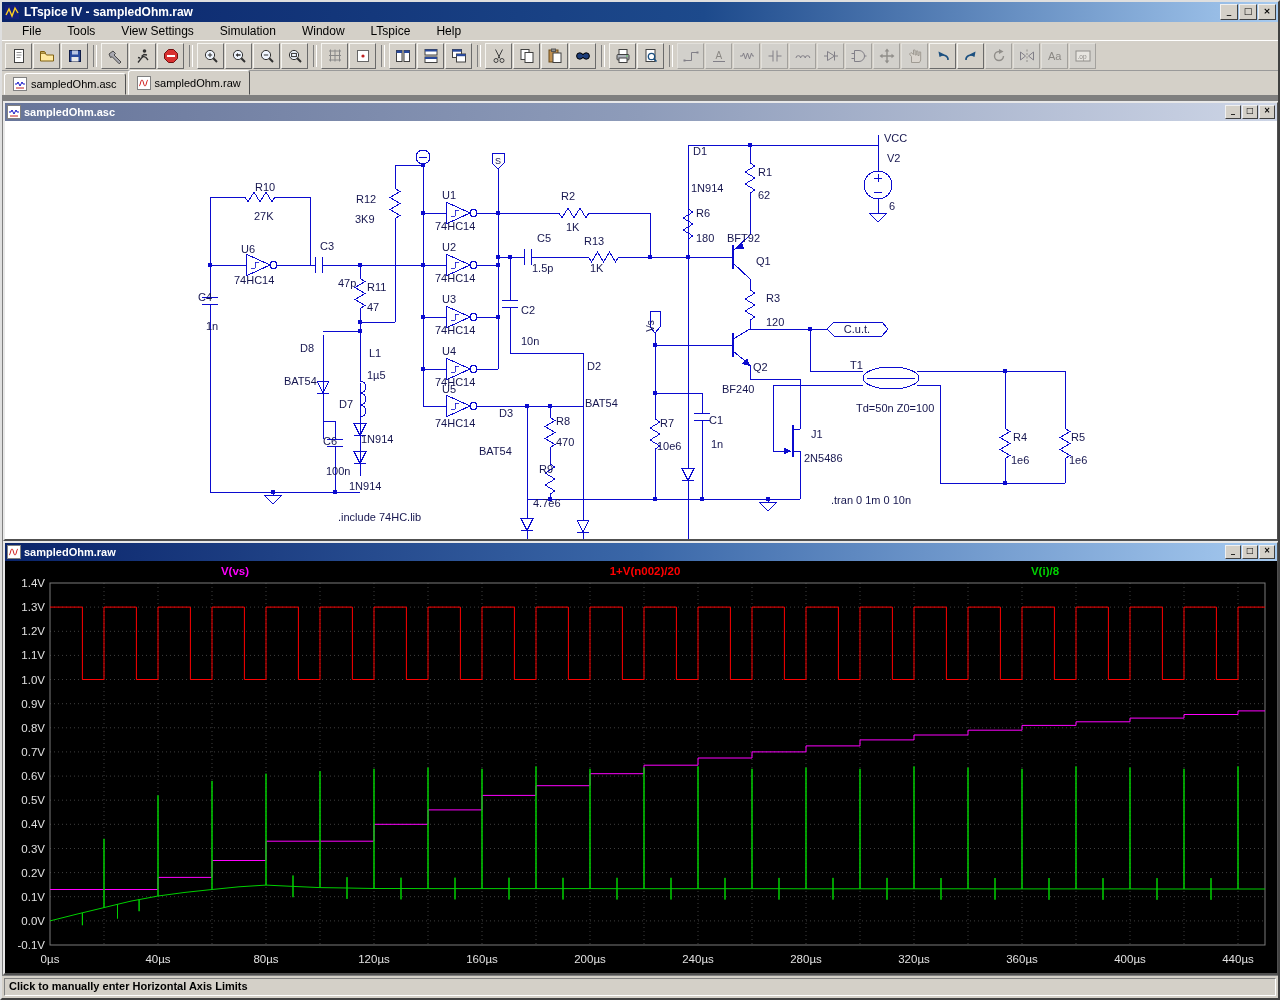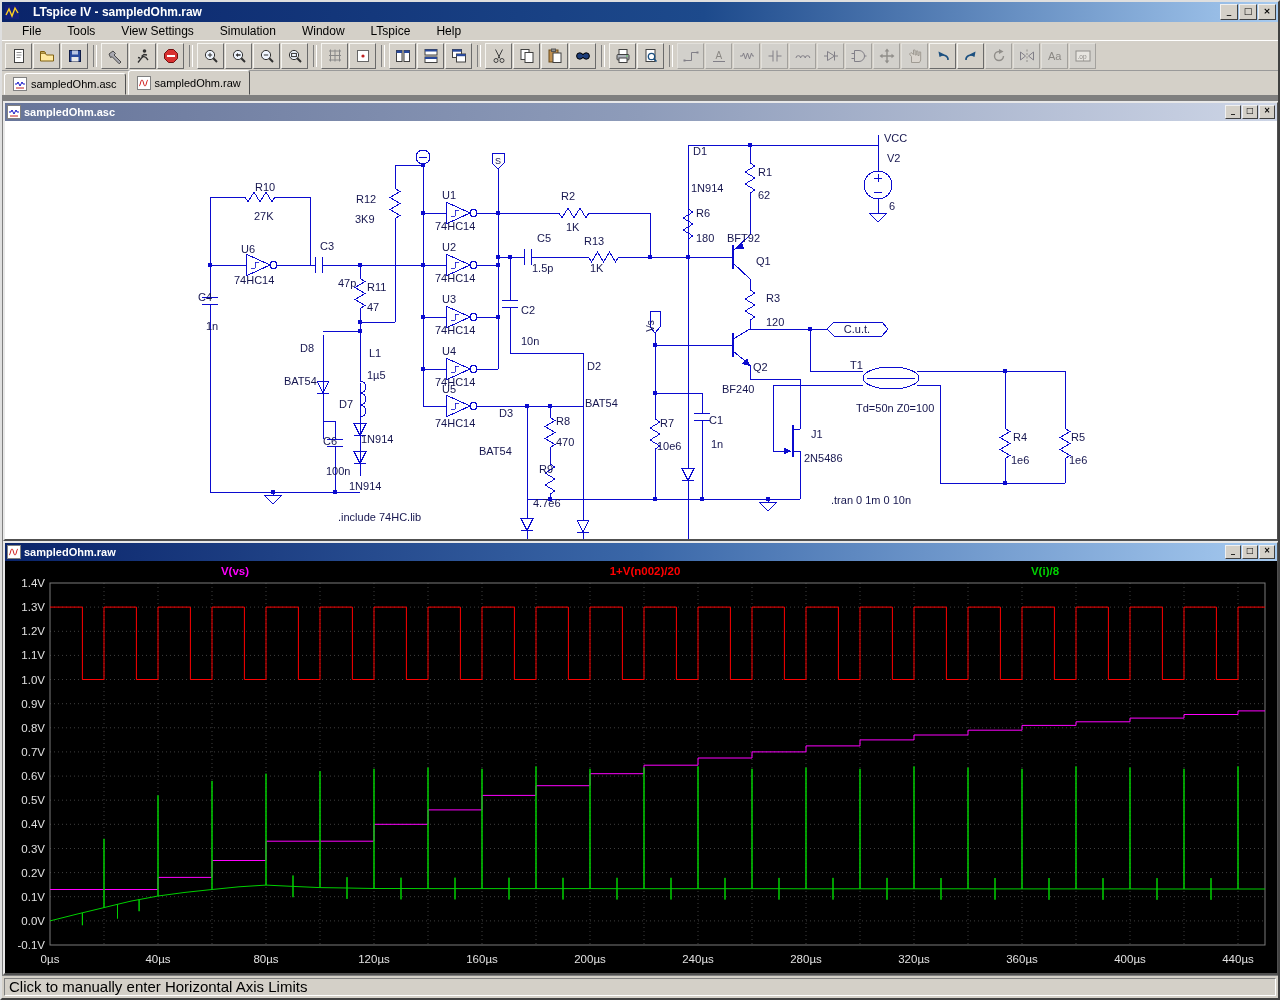--- a/index.html
+++ b/index.html
@@ -1,21 +1,21 @@
 <!DOCTYPE html>
 <html><head>
 <meta charset="utf-8">
 <style>
   html,body{margin:0;padding:0;background:#3a6ea5;}
   .app{position:relative;width:1280px;height:1000px;border:2px solid;border-color:#dfdfdf #404040 #404040 #dfdfdf;
        background:#d4d0c8;box-sizing:border-box;font-family:"Liberation Sans",sans-serif;overflow:hidden;
        -webkit-user-select:none;user-select:none;}
   .titlebar{position:absolute;top:0;left:0;width:100%;height:20px;
        background:linear-gradient(90deg,#0a246a 0%,#1d4a8c 55%,#a6caf0 100%);
-       display:flex;align-items:center;padding:1px 2px;box-sizing:border-box;gap:9px;}
+       display:flex;align-items:center;padding:1px 2px;box-sizing:border-box;}
   .appicon{width:14px;height:14px;margin:0 3px 0 1px;flex:none;}
   .title-text{color:#fff;font-weight:bold;font-size:12px;margin-left:2px;flex:1;white-space:nowrap;}
   .winbtns{display:flex;margin-left:auto;flex:none;}
   .winbtn{width:16px;height:14px;background:#d4d0c8;border:1px solid;border-color:#f0f0f0 #404040 #404040 #f0f0f0;
        font-size:9px;line-height:12px;text-align:center;font-weight:bold;color:#000;margin-left:1px;
        font-family:"DejaVu Sans",sans-serif;}
   .winbtn.small{width:14px;height:12px;font-size:8px;line-height:10px;}
   .menubar{position:absolute;top:20px;left:0;width:100%;height:18px;background:#d4d0c8;display:flex;
        align-items:center;font-size:12px;padding-left:1px;box-sizing:border-box;}
   .menu-item{padding:2px 7px;color:#000;margin-left:12px;}
@@ -38,22 +38,22 @@
   .schem-child{top:6px;}
   .wave-child{top:446px;}
   .childbar{height:18px;display:flex;align-items:center;gap:3px;padding:0 2px;font-size:11px;font-weight:bold;color:#fff;}
   .childbar.active{background:linear-gradient(90deg,#0a246a 0%,#3a67a8 50%,#a6caf0 100%);}
   .childbar.inactive{background:linear-gradient(90deg,#67759a 0%,#8e9cba 50%,#cdd5e6 100%);}
   .child-title{flex:1;white-space:nowrap;}
   .childicon{width:14px;height:14px;flex:none;}
   .schembody{height:418px;background:#ffffff;overflow:hidden;}
   .wavebody{height:412px;background:#000000;overflow:hidden;}
   .statusbar{position:absolute;top:974px;left:0;width:100%;height:22px;background:#d4d0c8;padding:2px;box-sizing:border-box;}
-  .status-inner{height:16px;border:1px solid;border-color:#808080 #ffffff #ffffff #808080;font-size:15px;
-       line-height:15px;padding:0 4px;color:#000;display:block;}
+  .status-inner{height:16px;border:1px solid;border-color:#808080 #ffffff #ffffff #808080;font-size:11px;
+       line-height:15px;padding:0 4px;color:#000;display:block;font-weight:bold;}
   svg text{font-family:"Liberation Sans",sans-serif;}
 </style>
 </head>
 <body>
 
 <div class="app">
 
   <div class="titlebar">
     <svg class="appicon" id="app-icon-svg" viewBox="0 0 14 14">
         <rect width="14" height="14" fill="#14207c"></rect>

